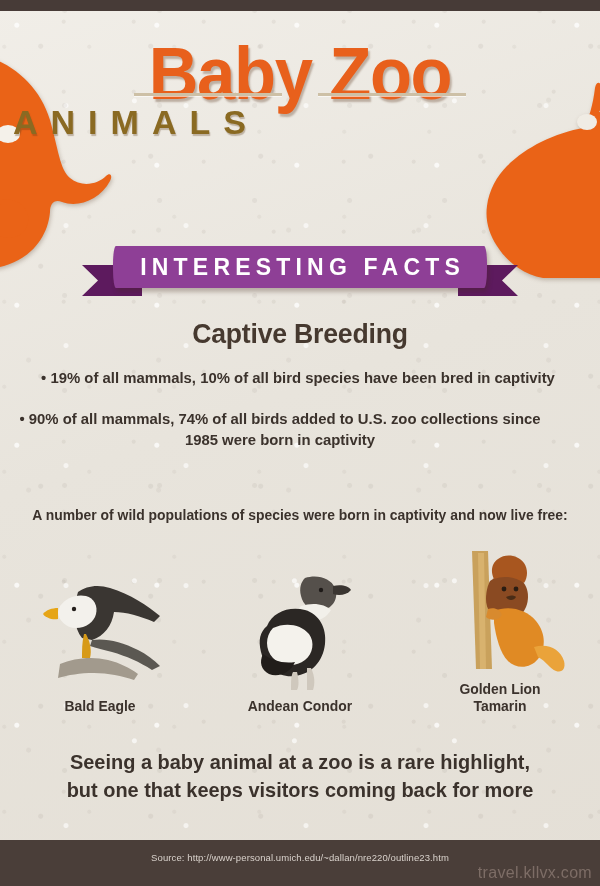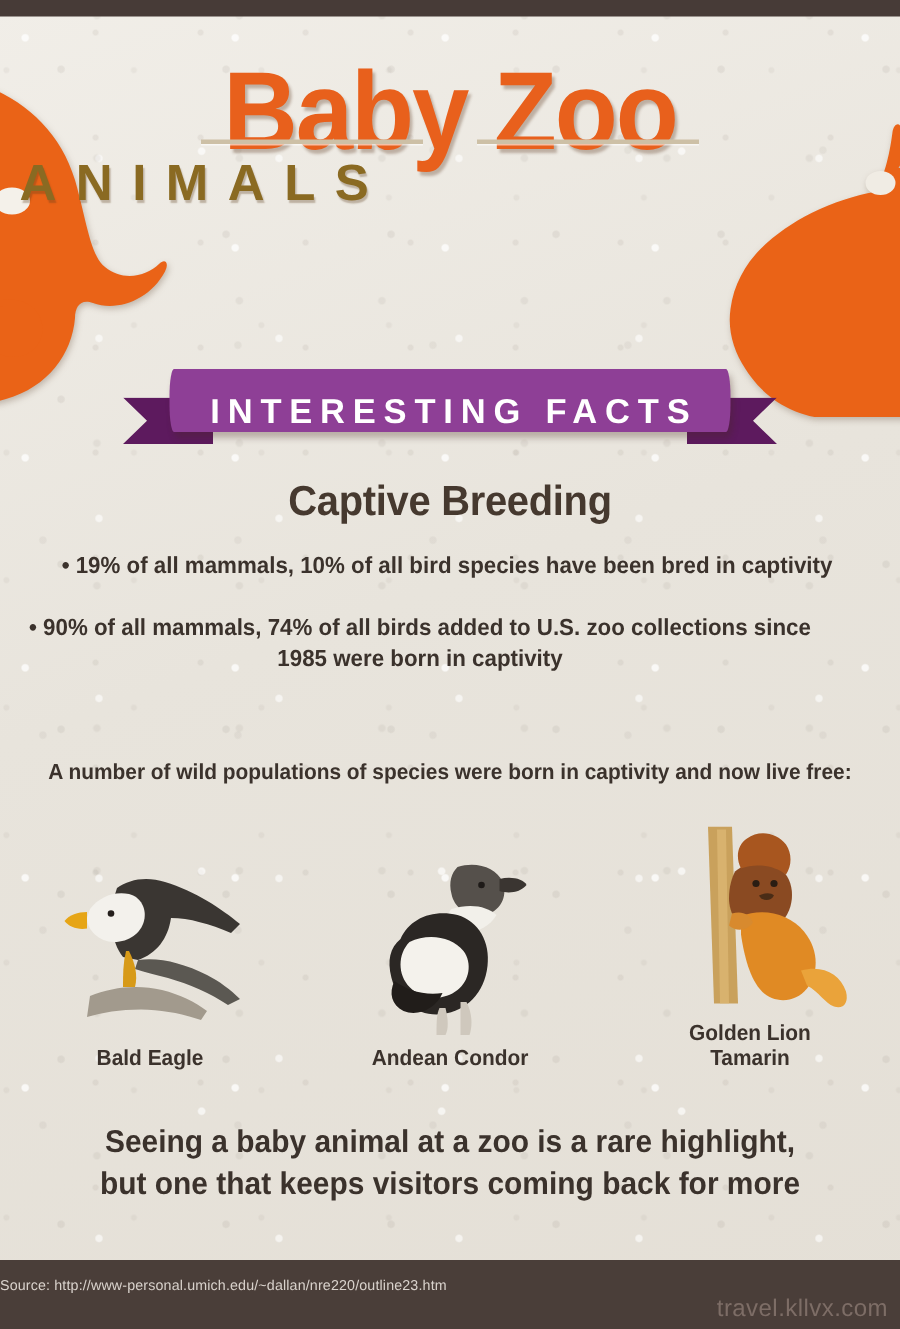--- a/index.html
+++ b/index.html
@@ -41,20 +41,21 @@
   .footerbar {
     position: absolute;
     left: 0; bottom: 0;
     width: 600px; height: 46px;
     background: #4a3e39;
   }
   .source-text {
     position: absolute;
     left: 0; top: 12px;
     width: 600px;
+    text-align: center;
     color: #d9d2cc;
     font-size: 9.5px;
     letter-spacing: 0.1px;
     white-space: nowrap;
   }
   .watermark {
     position: absolute;
     right: 8px; bottom: 4px;
     color: #7d6d66;
     font-size: 16px;
@@ -140,21 +141,21 @@
   .ribbon-band {
     position: absolute;
     left: 113px;
     top: 3px;
     width: 374px;
     height: 42px;
     background: #8e3f96;
     border-radius: 3px / 18px;
     box-shadow: 2px 4px 4px rgba(70,40,30,0.30);
     display: flex;
-    align-items: flex-end;
+    align-items: center;
     justify-content: center;
   }
   .ribbon-text {
     color: #ffffff;
     font-weight: 700;
     font-size: 23px;
     letter-spacing: 5.2px;
     text-indent: 5.2px;
     white-space: nowrap;
   }

